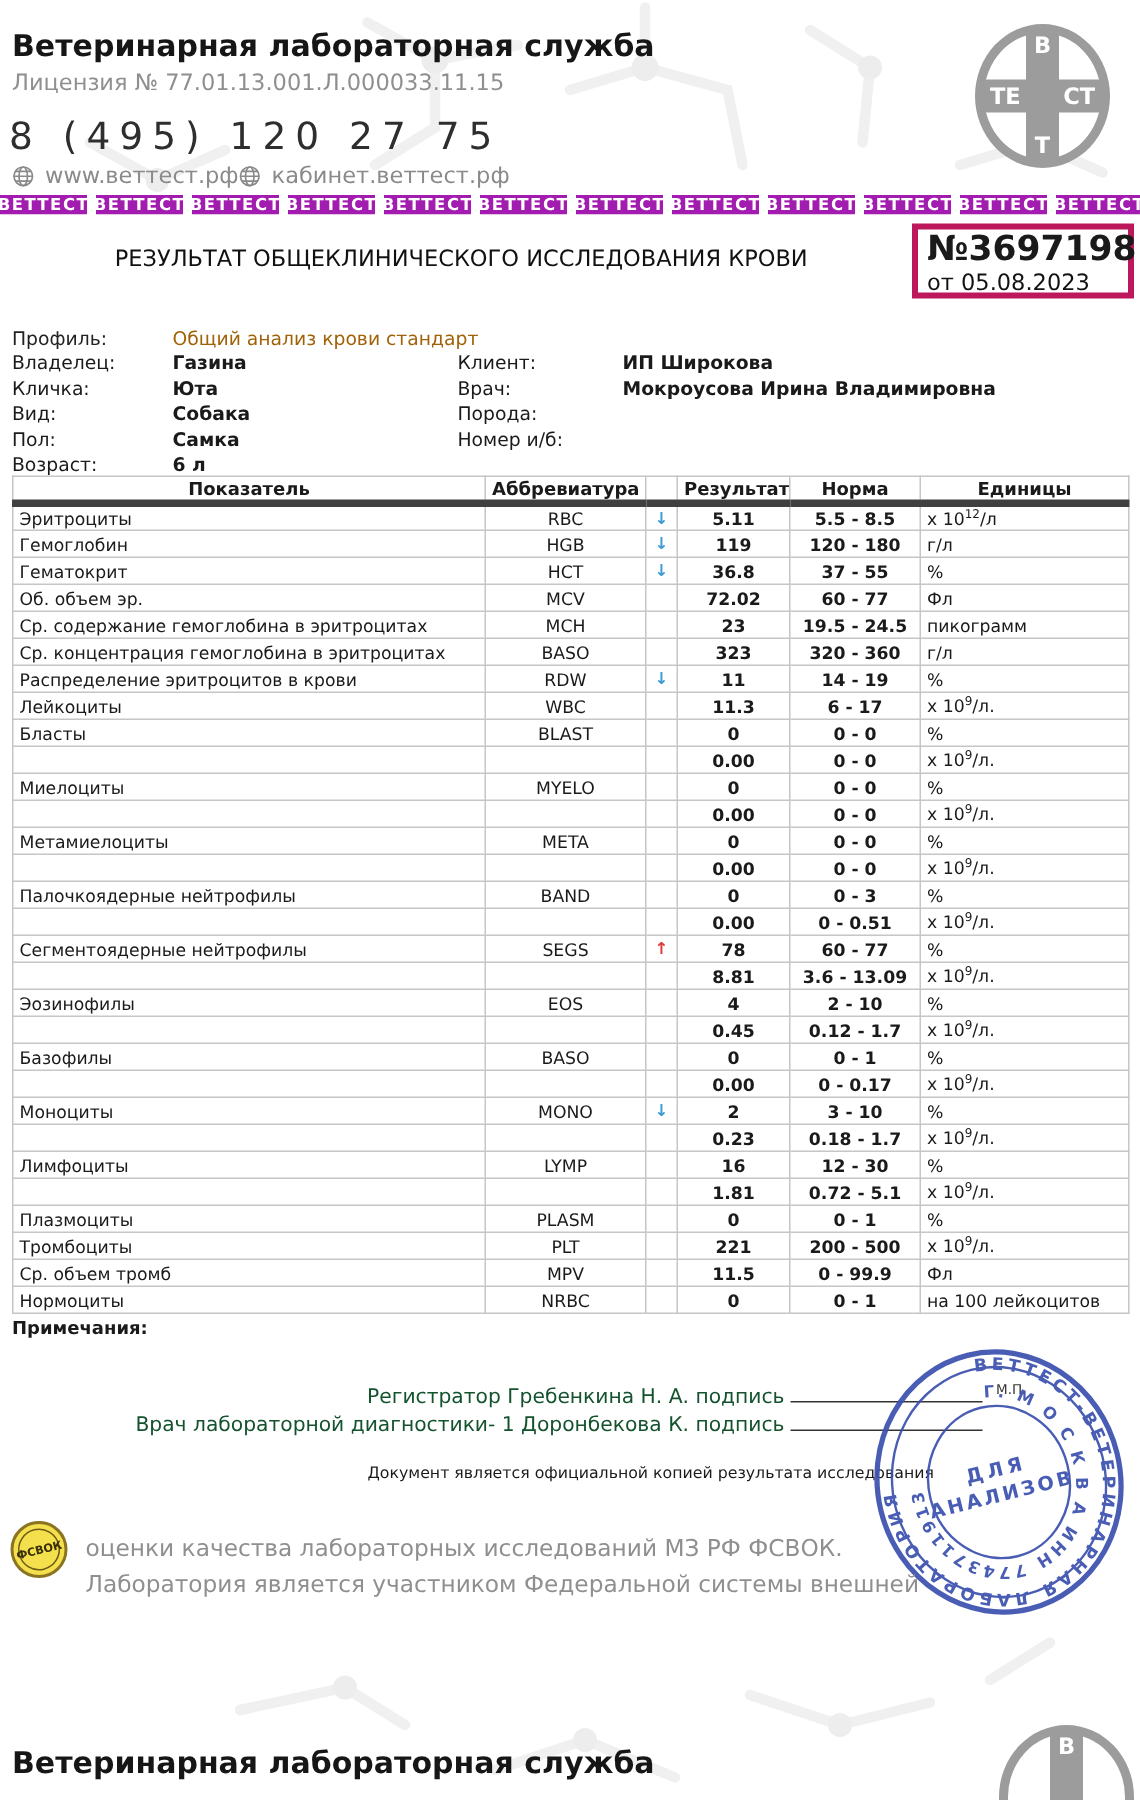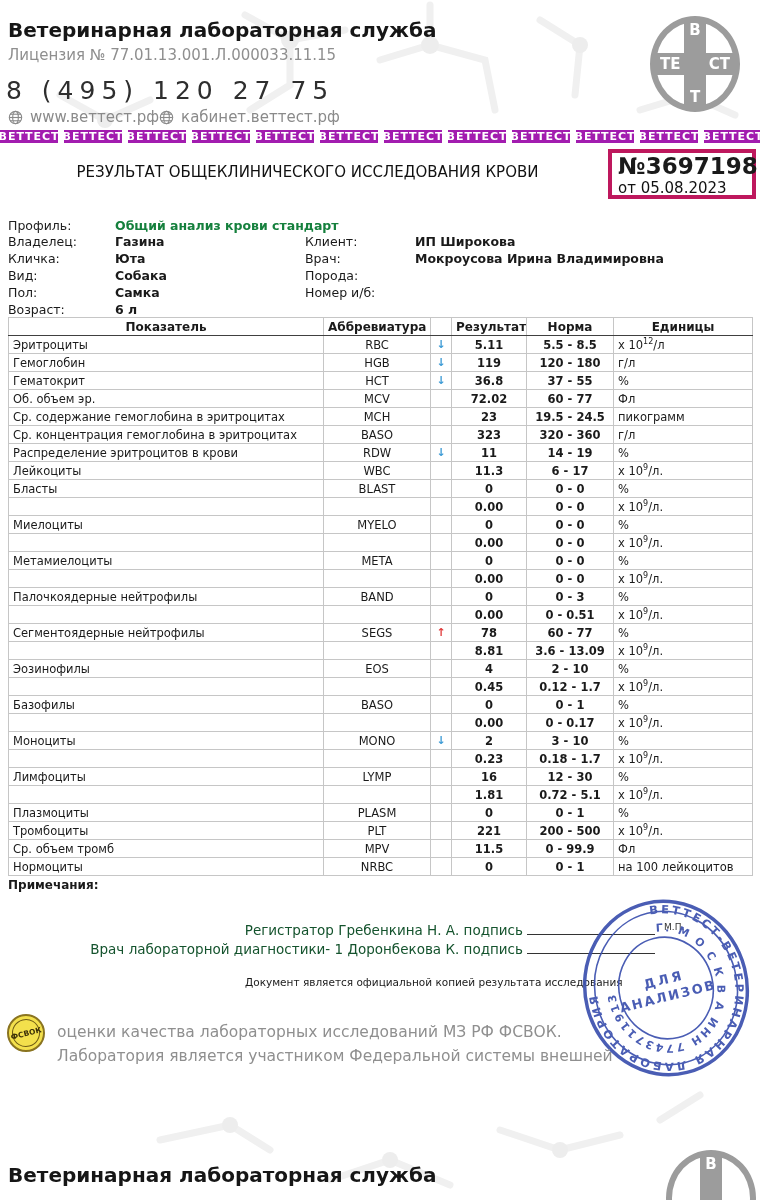--- a/index.html
+++ b/index.html
@@ -32,33 +32,33 @@
 
   
   .report-title { position:absolute; left:0; top:163px; width:615px; text-align:center; font-size:15px; font-weight:500; color:#111; }
   .number-box { position:absolute; left:608px; top:149px; width:148px; height:50px; border:4px solid #be185d; padding:1px 6px; background:#fff; }
   .number-box .num { font-size:23px; font-weight:bold; line-height:1.1; }
   .number-box .date { font-size:15px; color:#111; }
 
   
   .profile-row { position:absolute; left:8px; top:198px; font-size:12.5px;margin-top:20px; }
   .info-label { display:inline-block; color:#222; }
-  .info-value { font-weight:bold; color:#15803d; }
+  .info-value { font-weight:normal; color:#a16207; }
   .profile-row .info-value { position:absolute; left:107px; width:400px; top:0; }
   .info-grid { position:absolute; left:8px; top:234px; width:744px; font-size:12.5px; }
   .info-row { position:relative; height:17px; }
   .info-row .lbl-l { position:absolute; left:0; }
   .info-row .val-l { position:absolute; left:107px; font-weight:bold; }
   .info-row .lbl-r { position:absolute; left:297px; }
   .info-row .val-r { position:absolute; left:407px; font-weight:bold; }
 
   
   table.results { position:absolute; left:8px; top:317px; width:744px; border-collapse:collapse; table-layout:fixed; font-size:11.5px; }
   table.results th, table.results td { border:1px solid #c6c6c6; height:18px; padding:0 4px; overflow:hidden; white-space:nowrap; }
-  table.results th { font-size:12px; font-weight:bold; text-align:center; border-bottom:1px solid #404040; }
+  table.results th { font-size:12px; font-weight:bold; text-align:center; border-bottom:5px solid #404040; }
   td.c-name { text-align:left; }
   td.c-abbr { text-align:center; }
   td.c-arrow { text-align:center; font-weight:bold; font-size:11px; padding:0; }
   td.c-res, td.c-norm { text-align:center; font-weight:bold; }
   td.c-unit { text-align:left; }
   td.c-unit sup { font-size:8px;text-align:right; }
   .arrow-down { color:#3d9bd5; }
   .arrow-up { color:#e03a3a; }
 
   .notes-label { position:absolute; left:8px; top:878px; font-size:12px; font-weight:bold; }

